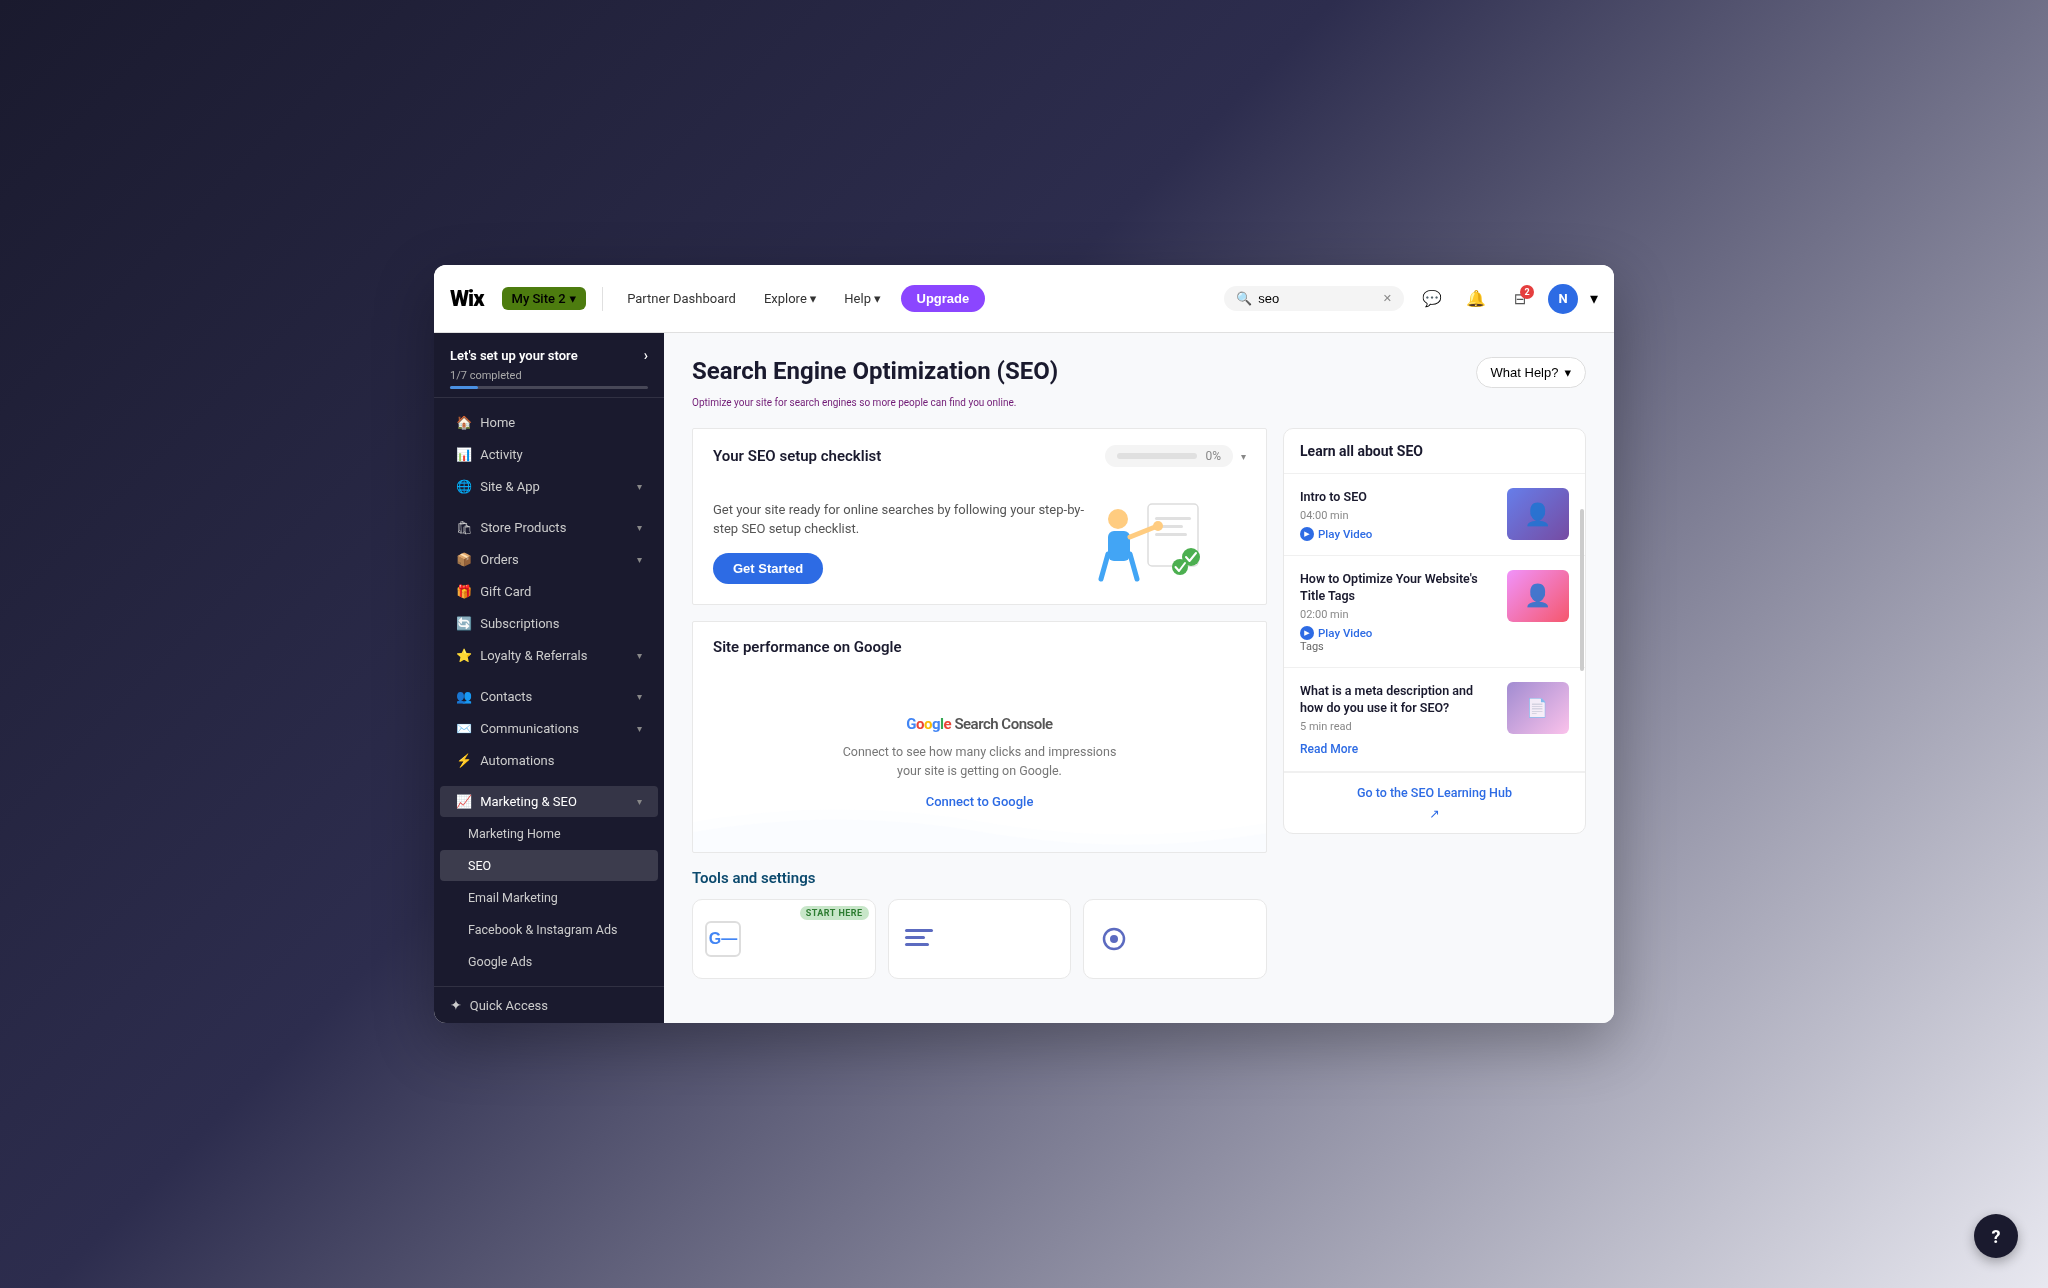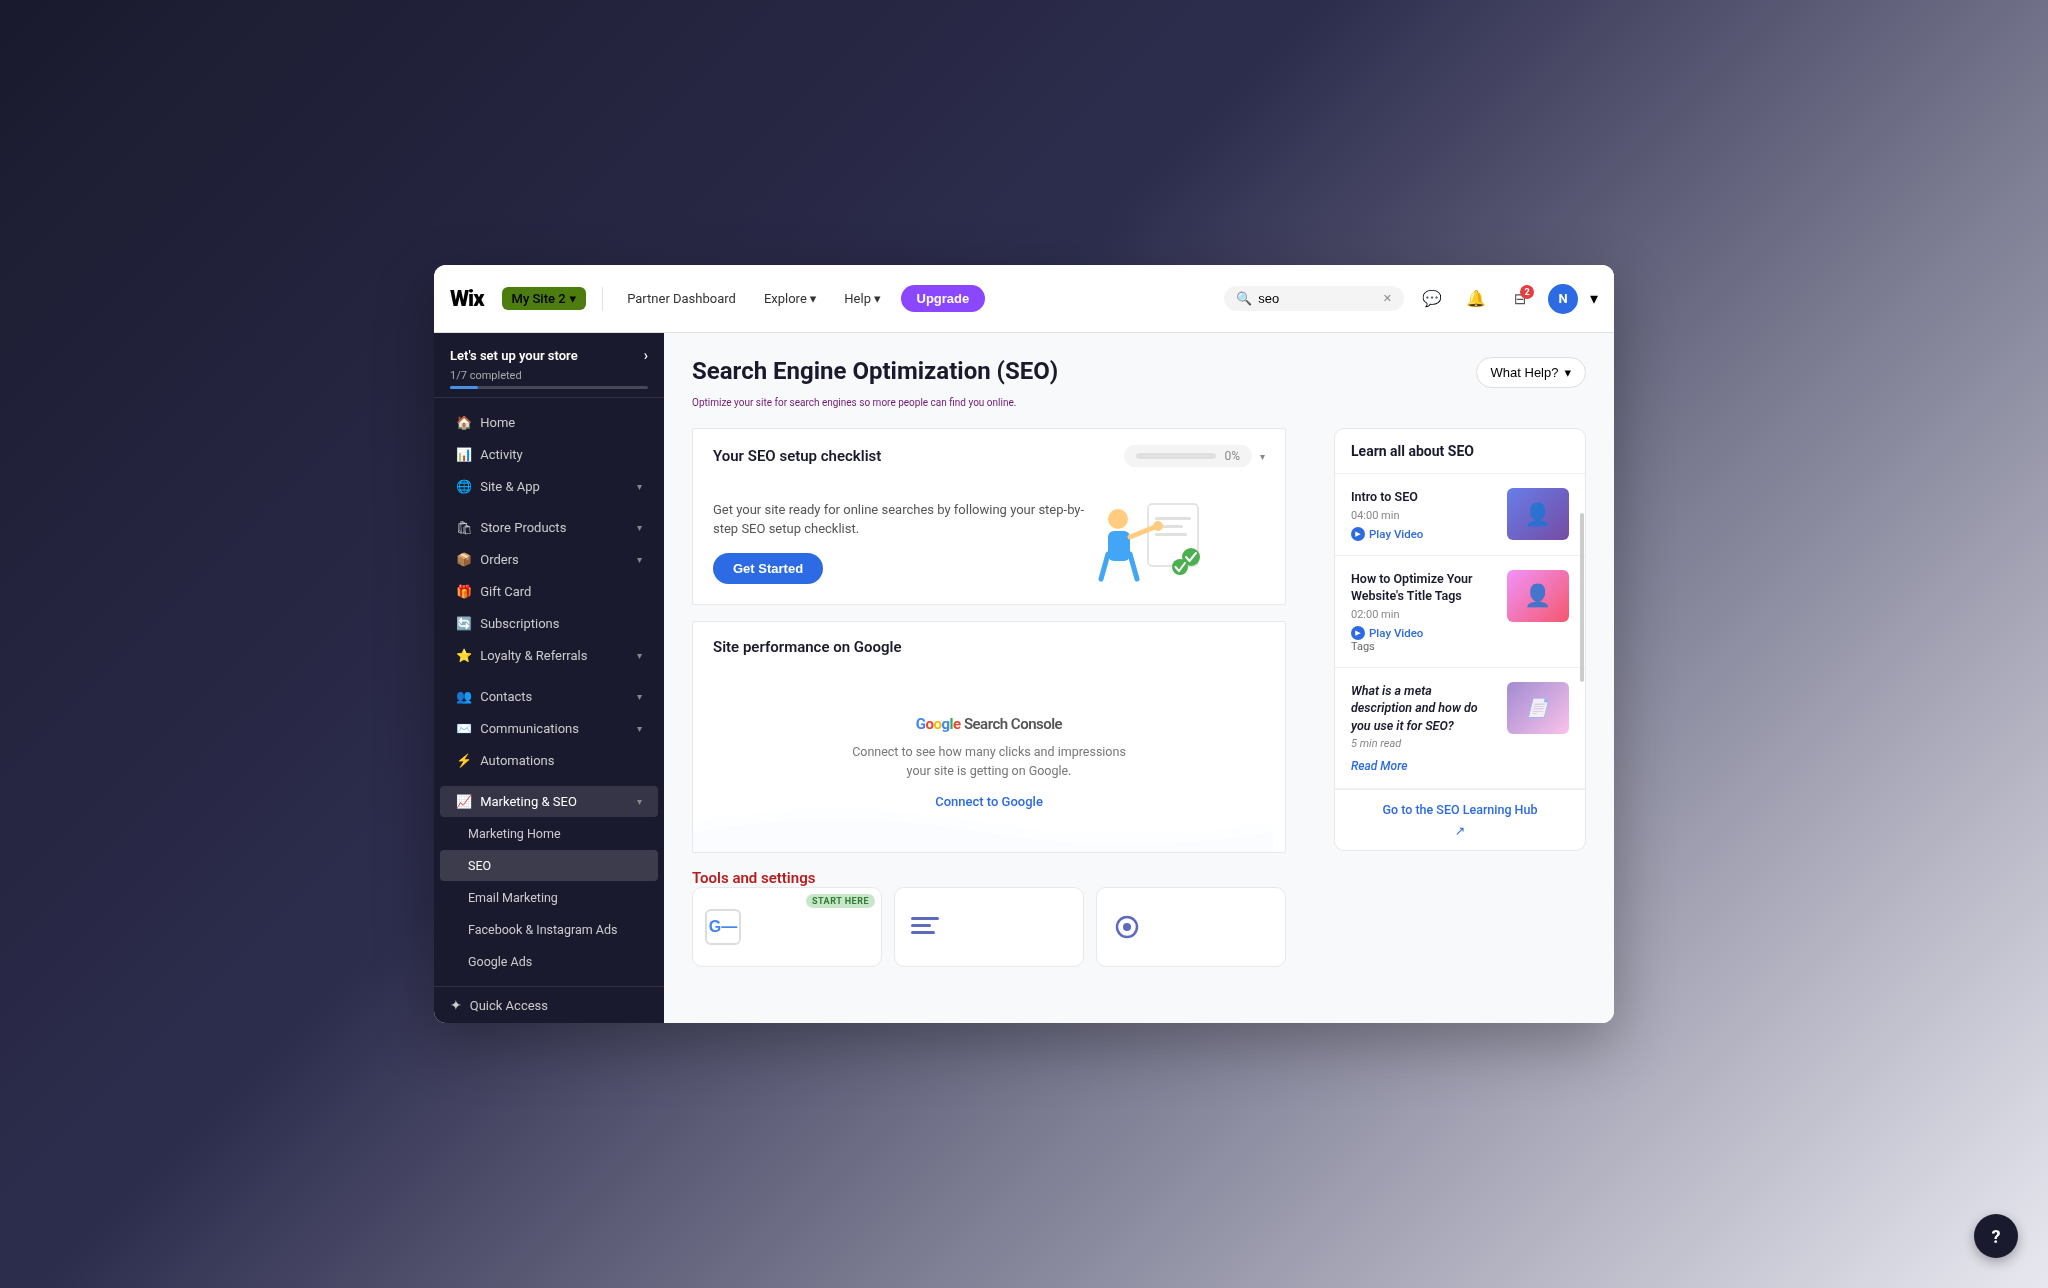--- a/index.html
+++ b/index.html
@@ -234,23 +234,22 @@
       display: flex;
       gap: 16px;
     }
     .main-col {
       flex: 1;
       display: flex;
       flex-direction: column;
       gap: 16px;
     }
     .right-col {
-      width: 252px;
+      width: 303px;
       flex-shrink: 0;
-      margin-left: 32px;
     }
     
     .card {
       background: #fff;
       border-radius: 2px;
       border: 1px solid #e8e8e8;
       overflow: hidden;
     }
     .card-header {
       display: flex;
@@ -357,21 +356,22 @@
     .connect-link {
       color: #2d6be4;
       font-size: 13px;
       cursor: pointer;
       text-decoration: none;
       font-weight: 500;
     }
     .tools-section-title {
       font-size: 15px;
       font-weight: 600;
-      color: #b91c1c;
+      color: #0c4a6e;
+      margin-bottom: 12px;
     }
     .tools-grid {
       display: grid;
       grid-template-columns: 1fr 1fr 1fr;
       gap: 12px;
     }
     .tool-card {
       background: #fff;
       border: 1px solid #e8e8e8;
       border-radius: 10px;
@@ -469,21 +469,20 @@
     }
     .thumb-gradient-1 { background: linear-gradient(135deg, #667eea 0%, #764ba2 100%); }
     .thumb-gradient-2 { background: linear-gradient(135deg, #f093fb 0%, #f5576c 100%); }
     .thumb-person {
       color: rgba(255,255,255,0.8);
       font-size: 22px;
     }
     .article-item {
       padding: 14px 16px;
       border-bottom: 1px solid #f0f0f0;
-      font-style: italic;
     }
     .article-item:last-of-type { border-bottom: none; }
     .article-layout {
       display: flex;
       gap: 12px;
       align-items: flex-start;
     }
     .article-text { flex: 1; }
     .article-title {
       font-size: 12.5px;

